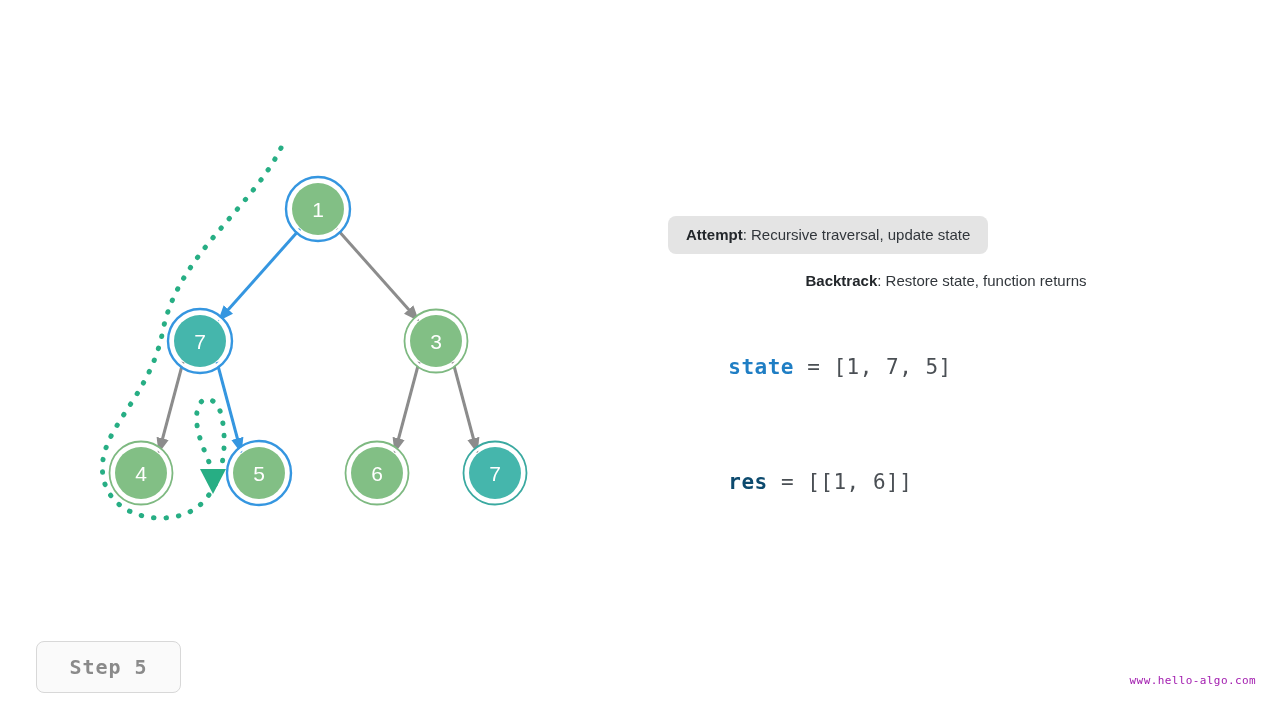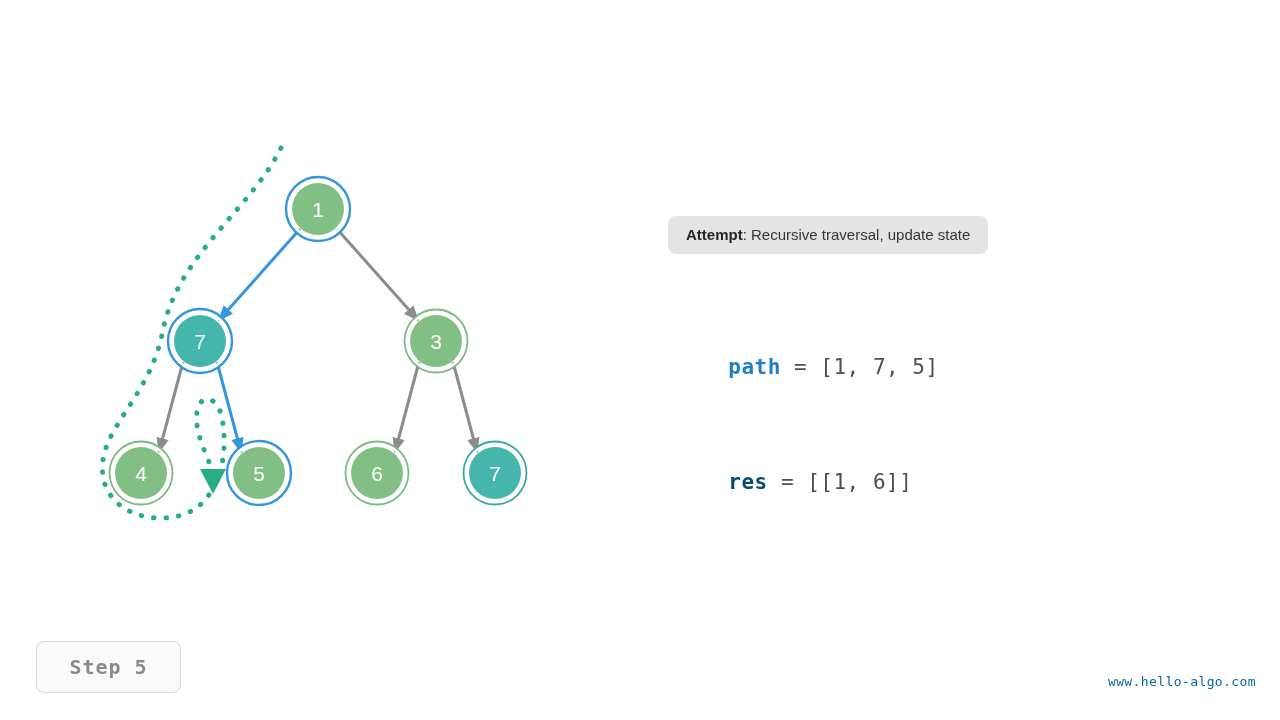--- a/index.html
+++ b/index.html
@@ -99,22 +99,22 @@
     color: #8a8a8a;
     letter-spacing: 1px;
   }
 
   
   #watermark {
     position: absolute;
     right: 24px;
     top: 674px;
     font-family: "DejaVu Sans Mono", "Liberation Mono", monospace;
-    font-size: 13px;
-    color: #0369a1;
+    font-size: 11px;
+    color: #a21caf;
     letter-spacing: 0.4px;
   }
 </style>
 </head>
 <body>
 
 <svg id="tree-canvas" viewBox="0 0 660 620">
   <defs>
     <marker id="arrow-gray" viewBox="0 0 10 10" refX="9" refY="5" markerWidth="5.2" markerHeight="5.2" orient="auto-start-reverse">
       <path d="M 0 1 L 10 5 L 0 9 z" fill="#8c8c8c"></path>
@@ -187,24 +187,27 @@
       <circle cx="495" cy="473" r="31.5" fill="none" stroke="#3aa9a0" stroke-width="1.8"></circle>
       <text class="node-label" x="495" y="473" text-anchor="middle" dominant-baseline="central">7</text>
     </g>
   </g>
 </svg>
 
 <div id="info-panel">
   <div class="info-line highlight">
     <span class="lead">Attempt</span><span>: Recursive traversal, update state</span>
   </div>
+  <div class="info-line plain">
+    <span class="lead">Backtrack</span><span>: Restore state, function returns</span>
+  </div>
 </div>
 
 <div class="code-line" id="code-path">
-  <span class="code-key key-path">path</span><span> = [1, 7, 5]</span>
+  <span class="code-key key-path">state</span><span> = [1, 7, 5]</span>
 </div>
 
 <div class="code-line" id="code-res">
   <span class="code-key key-res">res</span><span> = [[1, 6]]</span>
 </div>
 
 <div id="step-badge">
   <span>Step 5</span>
 </div>
 

